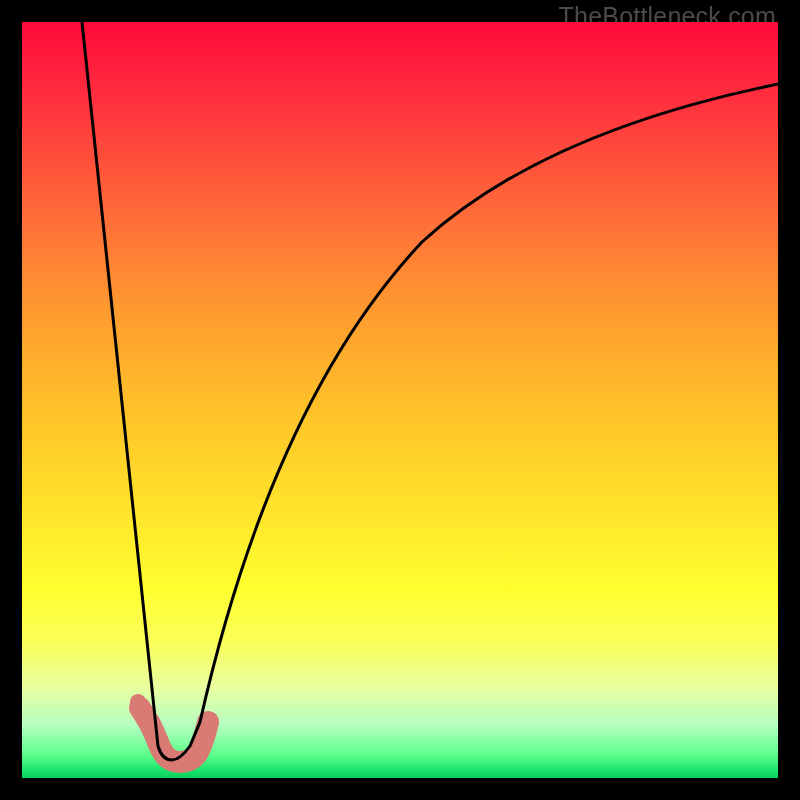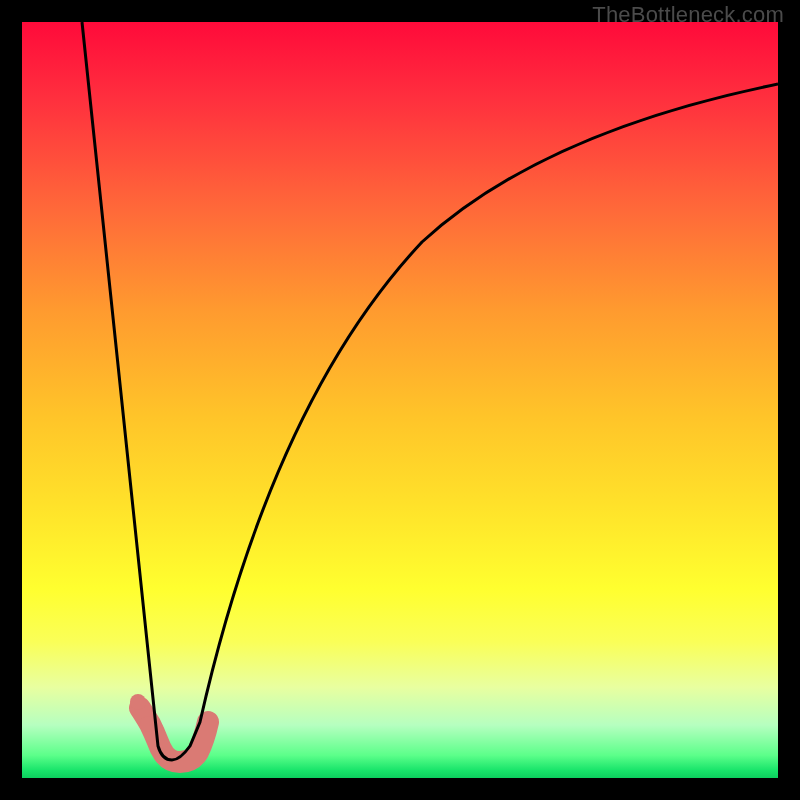--- a/index.html
+++ b/index.html
@@ -44,23 +44,23 @@
       #e8ffa0 88%,
       #b6ffc0 93%,
       #5cff8a 97%,
       #18e46a 99%,
       #0ccf5e 100%
     );
   }
   .watermark {
     position: absolute;
     top: 2px;
-    right: 16px;
+    right: 24px;
     color: #4b4b4b;
-    font-size: 22px;
+    font-size: 25px;
     font-weight: 500;
     letter-spacing: 0.2px;
     user-select: none;
   }
   svg.curve {
     position: absolute;
     left: 0;
     top: 0;
   }
 </style>

